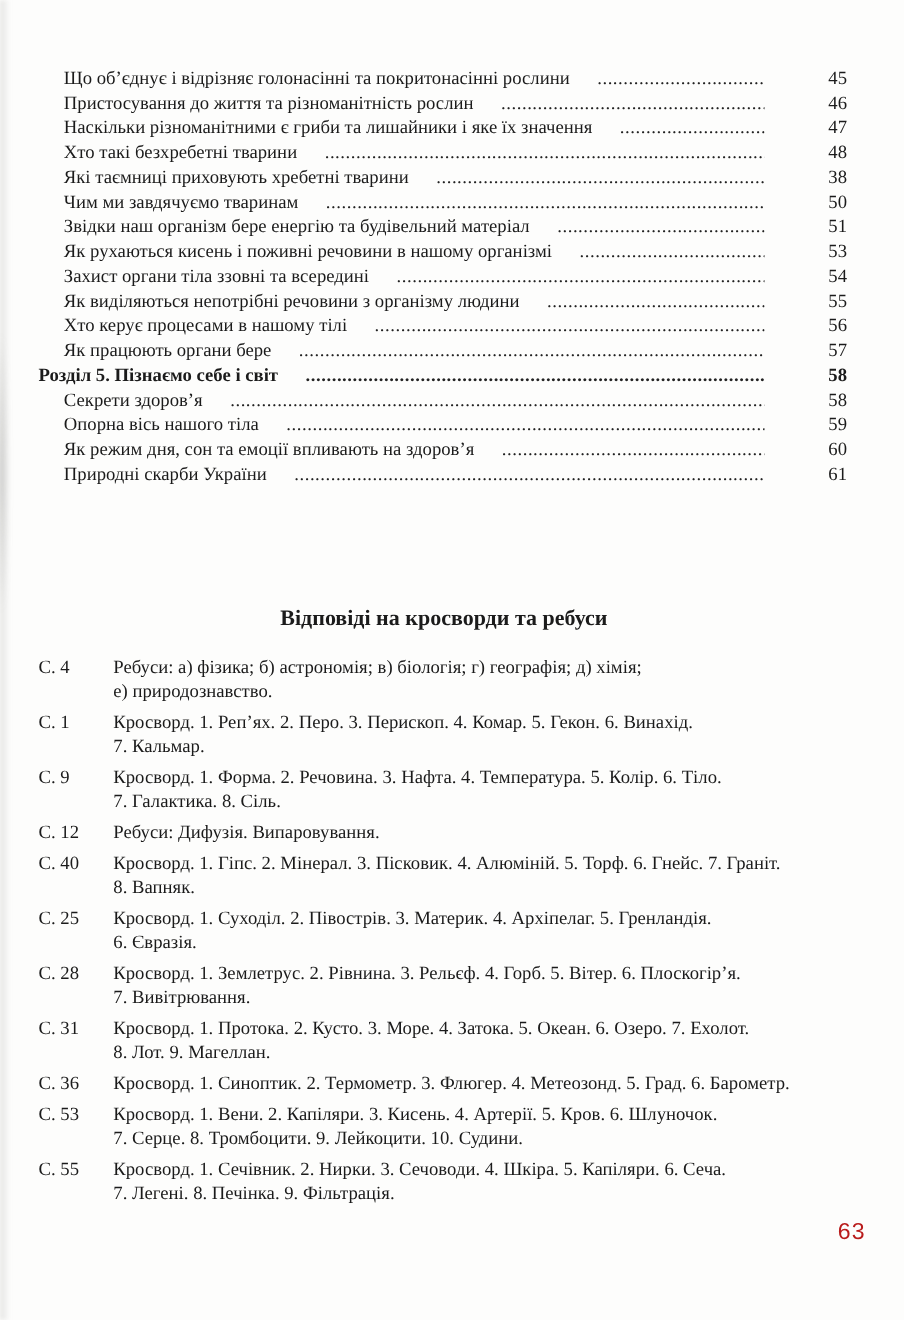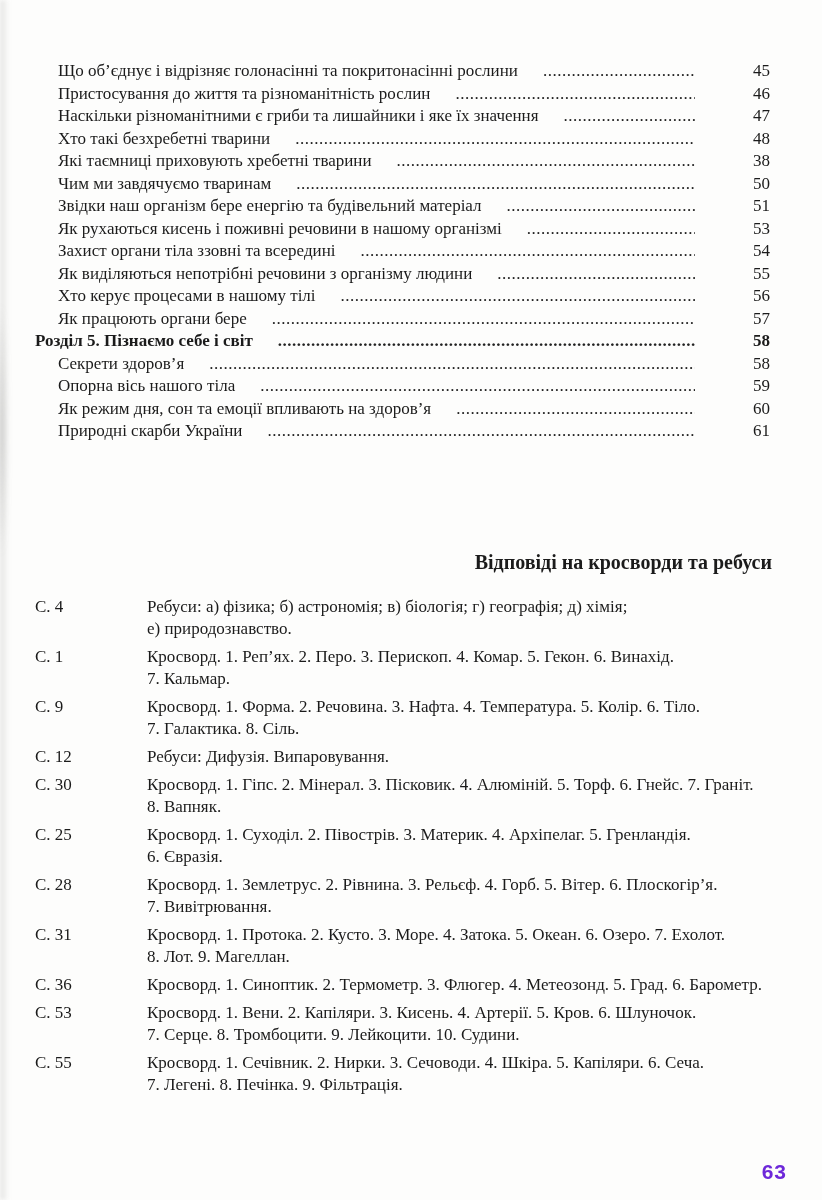--- a/index.html
+++ b/index.html
@@ -42,35 +42,35 @@
   }
   .toc-leader::after {
     content: "........................................................................................................................................................................................................";
   }
   .toc-page { flex: 0 0 auto; text-align: right; margin-left: 36px; }
   .toc-row.toc-section-row { margin-left: -23px; font-weight: bold; }
 
   
   .answers-heading {
     position: absolute; left: 35px; top: 551px; width: 737px;
-    text-align: right; font-weight: bold; font-size: 20px;
+    text-align: center; font-weight: bold; font-size: 20px;
   }
   .answers {
     position: absolute; left: 35px; top: 596px; width: 740px;
     font-size: 17px; line-height: 22px;
   }
-  .ans-row { display: flex; align-items: flex-start; margin-bottom: 6px; gap: 44px; }
+  .ans-row { display: flex; align-items: flex-start; margin-bottom: 6px; }
   .ans-ref { flex: 0 0 68px; white-space: nowrap; }
   .ans-text { flex: 1 1 auto; white-space: pre-line; }
 
   
   .page-number {
-    position: absolute; right: 35px; top: 1160px;
+    position: absolute; right: 35px; top: 1108px;
     font-family: "Liberation Sans", "DejaVu Sans", sans-serif;
-    font-weight: bold; font-size: 21px; color: #6d28d9;
+    font-weight: normal; font-size: 21px; color: #b91c1c;
     letter-spacing: 1px;
   }
 </style>
 </head>
 <body>
 
 <div class="page">
   <div class="scan-edge"></div>
   <div class="scan-smudge"></div>
 
@@ -178,21 +178,21 @@
     <div class="ans-row">
       <span class="ans-ref">С. 9</span>
       <div class="ans-text">Кросворд. 1. Форма. 2. Речовина. 3. Нафта. 4. Температура. 5. Колір. 6. Тіло.
 7. Галактика. 8. Сіль.</div>
     </div>
     <div class="ans-row">
       <span class="ans-ref">С. 12</span>
       <div class="ans-text">Ребуси: Дифузія. Випаровування.</div>
     </div>
     <div class="ans-row">
-      <span class="ans-ref">С. 30</span>
+      <span class="ans-ref">С. 40</span>
       <div class="ans-text">Кросворд. 1. Гіпс. 2. Мінерал. 3. Пісковик. 4. Алюміній. 5. Торф. 6. Гнейс. 7. Граніт.
 8. Вапняк.</div>
     </div>
     <div class="ans-row">
       <span class="ans-ref">С. 25</span>
       <div class="ans-text">Кросворд. 1. Суходіл. 2. Півострів. 3. Материк. 4. Архіпелаг. 5. Гренландія.
 6. Євразія.</div>
     </div>
     <div class="ans-row">
       <span class="ans-ref">С. 28</span>

